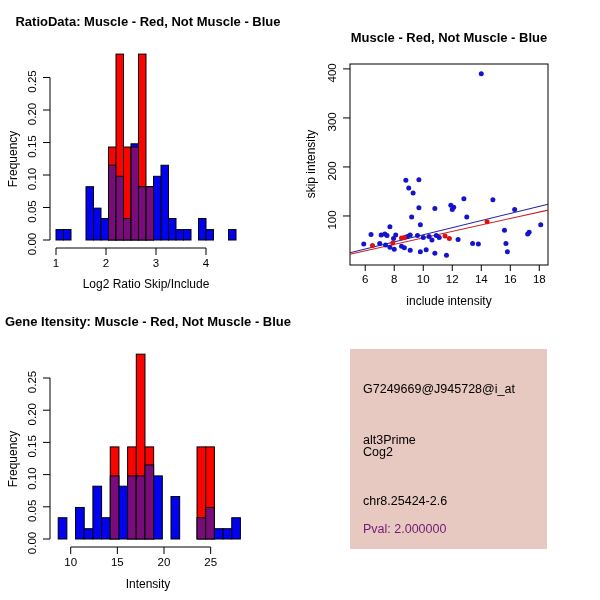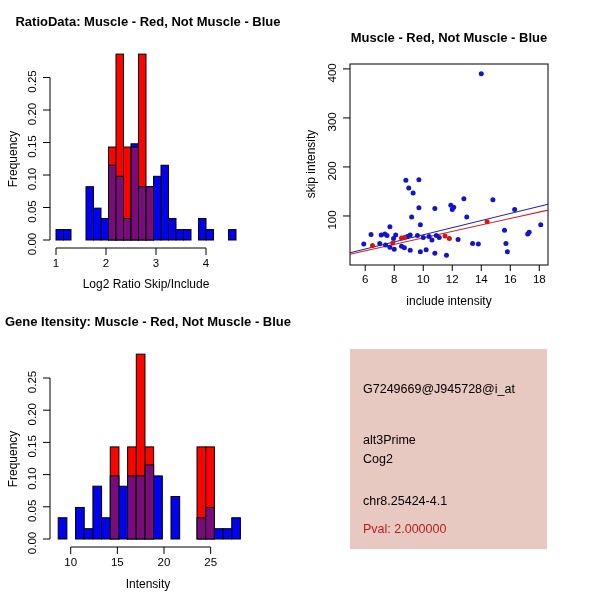--- a/index.html
+++ b/index.html
@@ -222,19 +222,19 @@
         </g>
       <text class="axis-label" x="148" y="288" text-anchor="middle">Intensity</text>
       <text class="axis-label" x="17" y="159" text-anchor="middle" transform="rotate(-90 17 159)">Frequency</text>
     </svg>
   </div>
 
   <div class="panel" style="left:300px;top:300px">
     <div class="info-box" id="info-box" style="background: rgb(232, 201, 193);">
       <div class="info-line" style="top:33px">G7249669@J945728@i_at</div>
       <div class="info-line" style="top:84px">alt3Prime</div>
-      <div class="info-line" style="top:103px">Cog2</div>
-      <div class="info-line" style="top:145px">chr8.25424-4.1</div>
-      <div class="info-line" id="pval-line" style="top: 173px; color: #b91c1c;">Pval: 2.000000</div>
+      <div class="info-line" style="top:96px">Cog2</div>
+      <div class="info-line" style="top:145px">chr8.25424-2.6</div>
+      <div class="info-line" id="pval-line" style="top: 173px; color: #701a75;">Pval: 2.000000</div>
     </div>
   </div>
 
 </div>
 
 </body></html>

